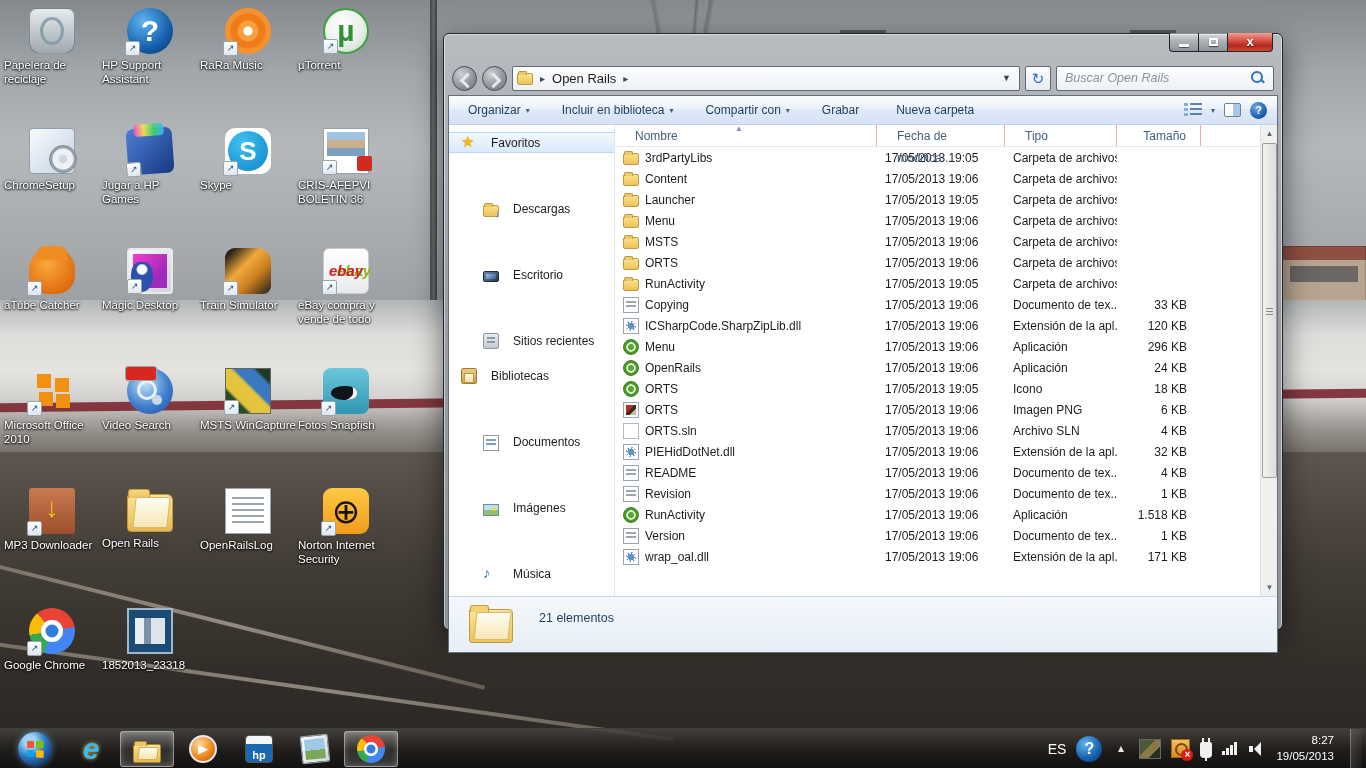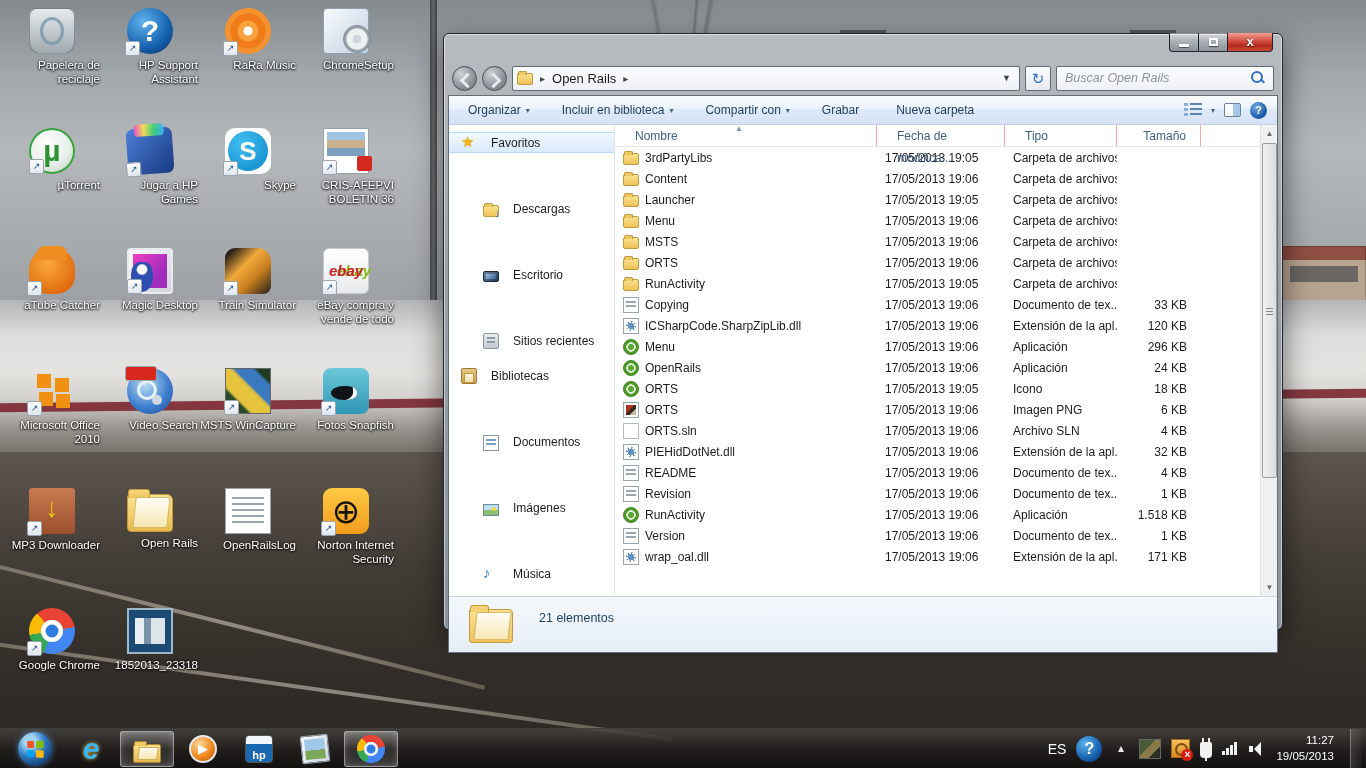--- a/index.html
+++ b/index.html
@@ -27,21 +27,21 @@
   .bg-train { position:absolute; left:0; top:300px; right:0; height:158px;
     background:linear-gradient(180deg,#b3b6b8 0%,#dddddb 22%,#e4e3e0 45%,#d4d2ce 62%,#97938e 82%,#6f6a64 100%); }
   .bg-train .stripe { position:absolute; left:0; right:0; top:96px; height:9px; background:#7c2731; transform:skewY(-0.6deg); opacity:.9; }
   .bg-ground { position:absolute; left:0; top:452px; right:0; bottom:0;
     background:linear-gradient(180deg,#5d564e 0%,#433d37 35%,#322d28 70%,#2a2622 100%); }
   .bg-rail { position:absolute; height:4px; background:linear-gradient(90deg,#a99f8f,#d8d2c4,#8d8575); opacity:.55; transform-origin:left center; }
 
   
   .icons-grid { position:absolute; left:4px; top:4px; display:grid;
     grid-template-columns:repeat(4,97px); grid-auto-rows:120px; column-gap:1px; }
-  .dt-item { width:96px; text-align:right; padding-top:4px; cursor:default; }
+  .dt-item { width:96px; text-align:left; padding-top:4px; cursor:default; }
   .dt-glyph { position:relative; display:block; width:46px; height:46px; margin:0 auto; }
   .dt-label { display:block; margin-top:4px; font-size:11.5px; line-height:1.25; color:#fff;
     text-shadow:0 1px 2px #000, 0 0 3px rgba(0,0,0,.9); }
   .shortcut::before { content:"\2197"; position:absolute; left:-2px; bottom:-2px; width:13px; height:13px;
     background:linear-gradient(180deg,#fff,#dfe6ee); border:1px solid #9aa4b0; border-radius:2px;
     color:#1e4f91; font-size:9px; line-height:12px; text-align:center; z-index:3; }
 
   .recycle-bin-icon { background:linear-gradient(180deg,rgba(235,240,243,.95),rgba(160,170,176,.9));
     border-radius:8px 8px 12px 12px; border:1px solid rgba(90,100,106,.6); }
   .recycle-bin-icon::after { content:""; position:absolute; inset:8px 10px; border-radius:50%;
@@ -306,26 +306,26 @@
     </div>
       <div class="dt-item">
       <span class="dt-glyph hp-support-icon shortcut"><span class="mark"></span></span>
       <span class="dt-label">HP Support Assistant</span>
     </div>
       <div class="dt-item">
       <span class="dt-glyph rara-music-icon shortcut"><span class="mark"></span></span>
       <span class="dt-label">RaRa Music</span>
     </div>
       <div class="dt-item">
+      <span class="dt-glyph utorrent-icon shortcut"><span class="mark"></span></span>
+      <span class="dt-label">µTorrent</span>
+    </div>
+      <div class="dt-item">
       <span class="dt-glyph chrome-setup-icon"><span class="mark"></span></span>
       <span class="dt-label">ChromeSetup</span>
-    </div>
-      <div class="dt-item">
-      <span class="dt-glyph utorrent-icon shortcut"><span class="mark"></span></span>
-      <span class="dt-label">µTorrent</span>
     </div>
       <div class="dt-item">
       <span class="dt-glyph hp-games-icon shortcut"><span class="mark"></span></span>
       <span class="dt-label">Jugar a HP Games</span>
     </div>
       <div class="dt-item">
       <span class="dt-glyph skype-icon shortcut"><span class="mark"></span></span>
       <span class="dt-label">Skype</span>
     </div>
       <div class="dt-item">
@@ -742,20 +742,20 @@
     <div class="tray">
       <span class="tray-lang">ES</span>
       <span class="hp-tray-icon"></span>
       <span class="tray-ic hidden-icons-icon"></span>
       <span class="train-thumb-icon" style="position:relative"></span>
       <span class="tray-ic update-blocked-icon"></span>
       <span class="tray-ic power-plug-icon"></span>
       <span class="tray-ic signal-bars-icon"></span>
       <span class="tray-ic volume-icon"></span>
       <span class="tray-clock">
-        <span>11:27</span><br>
+        <span>8:27</span><br>
         <span>19/05/2013</span>
       </span>
       <span class="show-desktop"></span>
     </div>
   </div>
 
 </div>
 
 </body></html>

